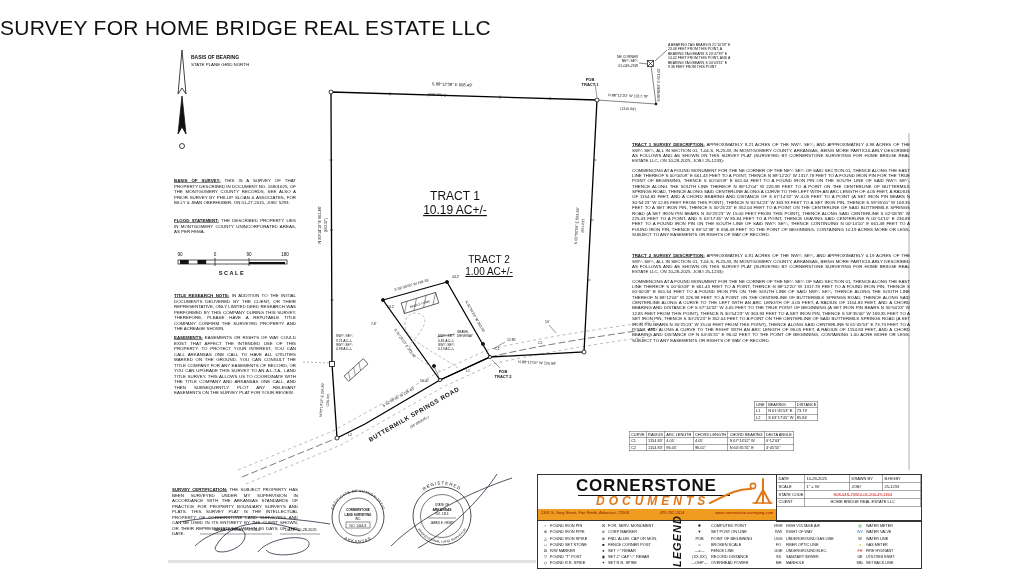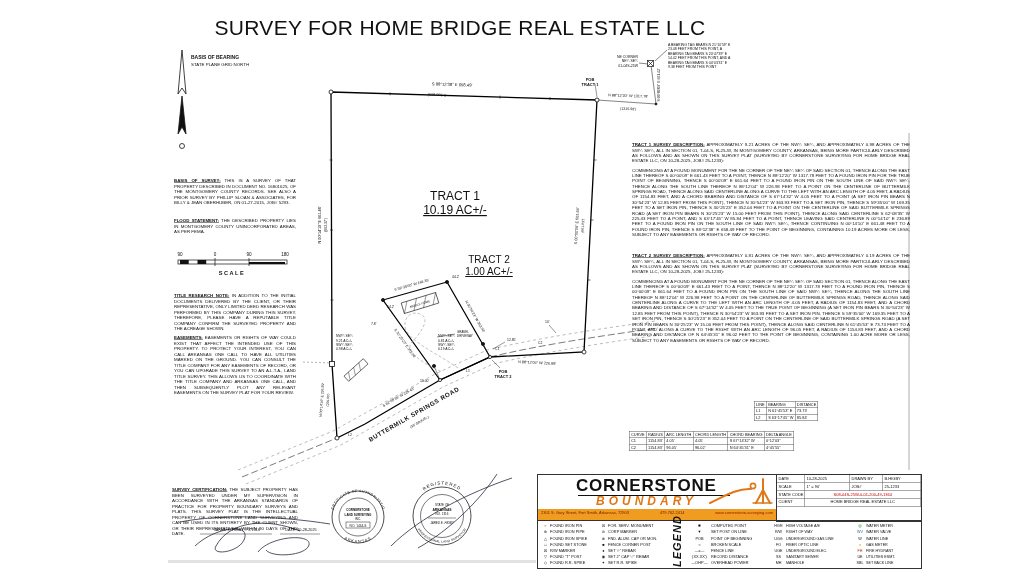--- a/index.html
+++ b/index.html
@@ -221,21 +221,21 @@
     <text x="489" y="263" font-size="10" text-anchor="middle">TRACT 2</text>
     <text x="489" y="275" font-size="10" text-anchor="middle" text-decoration="underline">1.00 AC+/-</text>
 
     <text x="415" y="416" font-size="6.2" font-weight="bold" letter-spacing="0.6" text-anchor="middle" transform="rotate(-30 415 416)">BUTTERMILK SPRINGS ROAD</text>
     <text x="420" y="423" font-size="3.4" text-anchor="middle" transform="rotate(-30 420 423)">(30' GRAVEL)</text>
 
     <text x="457" y="333" font-size="3">GRAVEL</text>
     <text x="457" y="337" font-size="3">DRIVEWAY</text>
   </svg>
 
-  <div class="abs" style="left:0;right:104px;top:16px;text-align:center;font-size:21px;letter-spacing:0.3px;">SURVEY FOR HOME BRIDGE REAL ESTATE LLC</div>
+  <div class="abs" style="left:0;right:104px;top:16px;font-size:21px;letter-spacing:0.3px;">SURVEY FOR HOME BRIDGE REAL ESTATE LLC</div>
 
   <div class="abs sb" style="left:596px;top:54px;width:42px;">
     <div class="in pre" style="font-size:7px;line-height:1.3;text-align:right;">NE CORNER
 NE¼ SE¼
 01-04S-25W</div>
   </div>
 
   <div class="abs sb" style="left:668px;top:42px;width:112px;">
     <div class="in pre" style="font-size:7px;line-height:1.3;">A BEARING TAG BEARS  N 21°10'59" E
 23.48 FEET FROM THIS POINT, A
@@ -350,21 +350,21 @@
               <td>4°45'55"</td>
             </tr>
           </tbody>
         </table>
       </div>
   </div>
 
   <div id="logo-box" class="abs" style="left:537px;top:474px;width:238px;height:45px;">
     <div class="abs" style="left:38px;top:1px;font-size:17px;font-weight:bold;letter-spacing:0.8px;">CORNERSTONE</div>
     <div class="abs" style="left:40px;top:20px;width:152px;border-top:1.4px solid #111;"></div>
-    <div class="abs" style="left:58px;top:19px;font-size:12px;font-weight:bold;font-style:italic;letter-spacing:4px;color:#e07818;">BOUNDARY</div>
+    <div class="abs" style="left:58px;top:19px;font-size:12px;font-weight:bold;font-style:italic;letter-spacing:4px;color:#e07818;">DOCUMENTS</div>
     <svg class="abs" style="right:3px;top:1px;" width="66" height="31" viewBox="0 0 66 31">
       <g stroke="#e07818" fill="none" stroke-width="2" stroke-linecap="round">
         <path d="M3,27 C16,21 30,12 44,13"></path>
         <circle cx="46" cy="10" r="2.6" stroke-width="1.6"></circle>
         <line x1="56" y1="3" x2="56" y2="27"></line>
         <line x1="56" y1="14" x2="49" y2="27"></line>
         <line x1="56" y1="14" x2="63" y2="27"></line>
         <line x1="46" y1="27" x2="65" y2="27" stroke-width="1.4"></line>
       </g>
     </svg>

